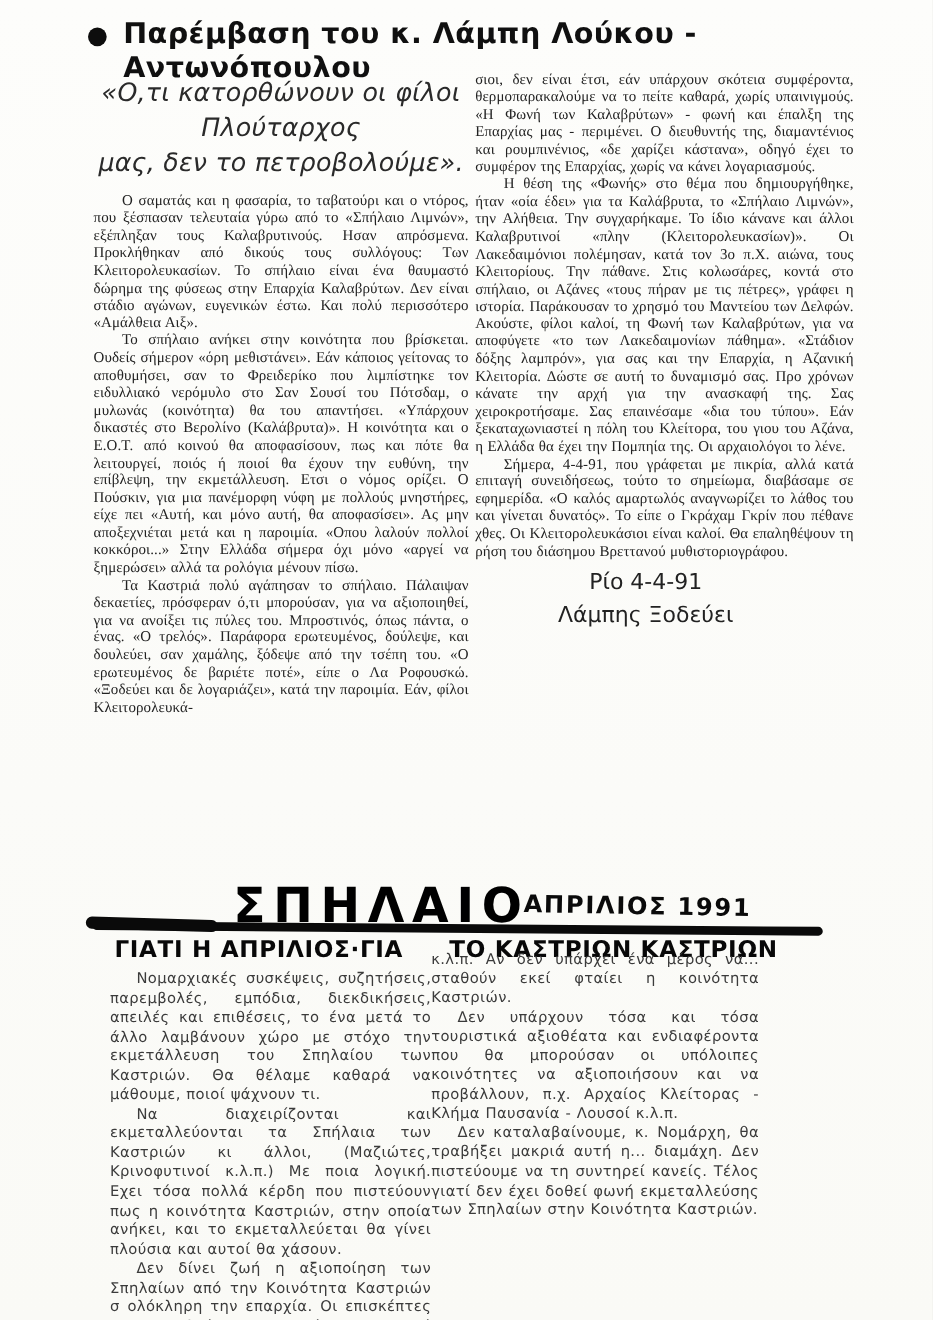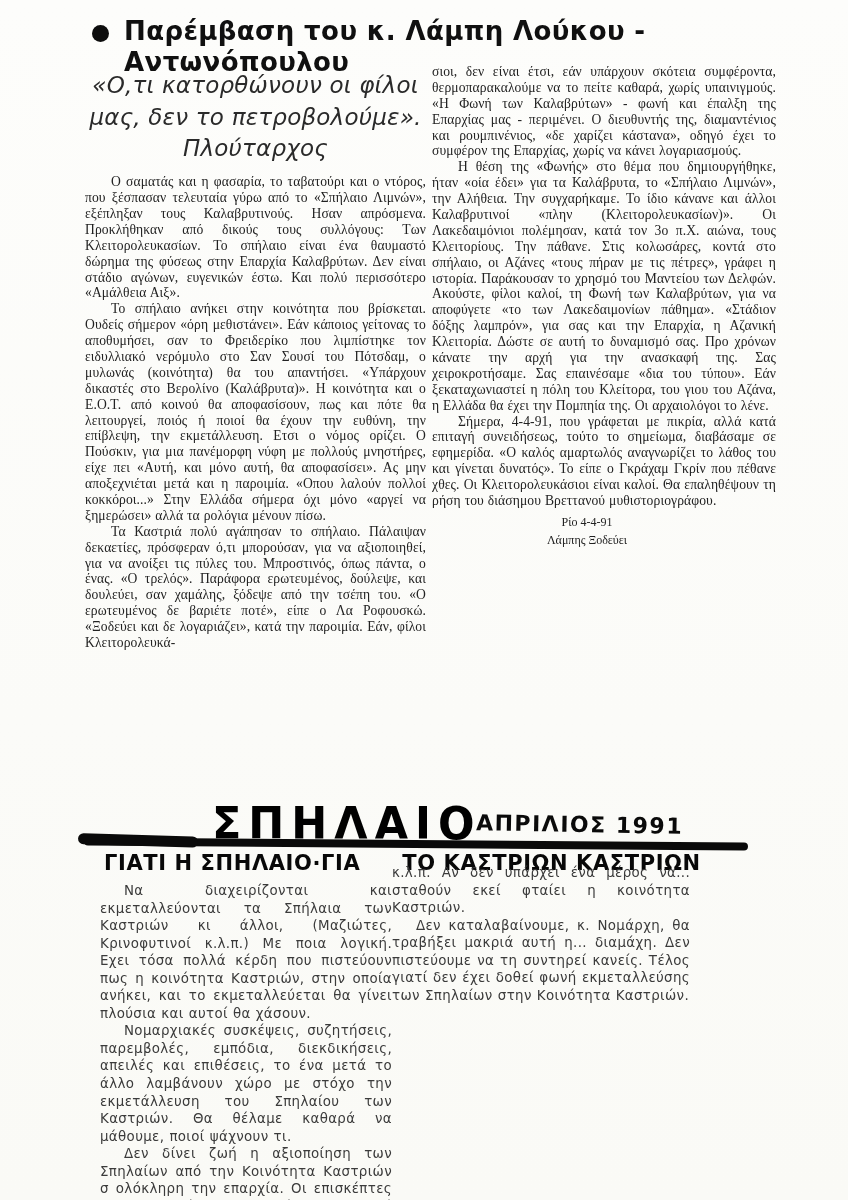--- a/index.html
+++ b/index.html
@@ -6,31 +6,31 @@
   .page{
     position:relative;
     width:848px;height:1200px;
     margin:0 auto;
     background:linear-gradient(180deg,#fdfdfb 0%,#fbfbf8 60%,#fafaf6 100%);
     overflow:hidden;
     font-family:"DejaVu Sans","Liberation Sans",sans-serif;
     color:#1e1e1e;
   }
   
-  .title-row{position:absolute;left:92px;top:16px;display:flex;align-items:flex-start;gap:15px;width:700px;}
+  .title-row{position:absolute;left:80px;top:16px;display:flex;align-items:flex-start;gap:15px;width:700px;}
   .bullet{width:17px;height:17px;border-radius:50%;background:#0d0d0d;margin-top:9px;flex:0 0 auto;}
   .title{margin:0;font-size:26px;line-height:1.2;font-weight:bold;letter-spacing:.4px;color:#101010;}
   
   .col{position:absolute;}
   .col-tl{left:85px;top:70px;width:341px;}
   .col-tr{left:432px;top:64px;width:344px;}
   .quote{font-style:italic;font-size:23px;line-height:1.38;text-align:center;color:#2a2a2a;margin:0 0 9px 0;letter-spacing:.2px;}
   .paras p{margin:0;font-size:13.6px;line-height:1.17;text-align:justify;text-indent:26px;letter-spacing:.1px;word-spacing:.4px;color:#222;font-family:Liberation Serif, serif;}
   .cont p:first-child{text-indent:0;}
-  .signoff{margin-top:4px;text-align:center;padding-right:34px;font-size:12px;line-height:1.5;color:#222;font-family:Liberation Serif, serif;}
+  .signoff{margin-top:4px;text-align:center;padding-right:34px;font-size:20px;line-height:1.5;color:#222;}
   
   .masthead{position:absolute;left:212px;top:799px;font-size:43px;font-weight:bold;letter-spacing:7px;color:#000;transform:scaleY(1.02);}
   .masthead-date{position:absolute;left:476px;top:812px;font-size:22px;font-weight:bold;letter-spacing:1.5px;color:#0a0a0a;transform:rotate(1deg);}
   .m-line{position:absolute;left:84px;top:840px;width:664px;height:8px;background:#0a0a0a;border-radius:4px;transform:rotate(0.45deg);}
   .m-line::before{content:"";position:absolute;left:-6px;top:-3px;width:120px;height:11px;background:#0a0a0a;border-radius:6px;transform:rotate(1.2deg);}
   .headline{position:absolute;left:104px;top:851px;width:600px;font-size:21px;font-weight:bold;letter-spacing:.6px;color:#080808;white-space:nowrap;}
   .headline .h-left{margin-right:42px;}
   
   .col-bl{left:100px;top:882px;width:292px;}
   .col-br{left:392px;top:864px;width:298px;}
@@ -43,22 +43,22 @@
 <div class="page">
 
   <div class="title-row">
     <span class="bullet"></span>
     <h1 class="title">Παρέμβαση του κ. Λάμπη Λούκου - Αντωνόπουλου</h1>
   </div>
 
   <div class="col col-tl">
     <div class="quote">
         <div class="quote-line">«Ο,τι κατορθώνουν οι φίλοι</div>
+        <div class="quote-line">Πλούταρχος</div>
         <div class="quote-line">μας, δεν το πετροβολούμε».</div>
-        <div class="quote-line">Πλούταρχος</div>
       </div>
     <div class="paras">
         <p class="para">Ο σαματάς και η φασαρία, το ταβατούρι και ο ντόρος, που ξέσπασαν τελευταία γύρω από το «Σπήλαιο Λιμνών», εξέπληξαν τους Καλαβρυτινούς. Ησαν απρόσμενα. Προκλήθηκαν από δικούς τους συλλόγους: Των Κλειτορολευκασίων. Το σπήλαιο είναι ένα θαυμαστό δώρημα της φύσεως στην Επαρχία Καλαβρύτων. Δεν είναι στάδιο αγώνων, ευγενικών έστω. Και πολύ περισσότερο «Αμάλθεια Αιξ».</p>
         <p class="para">Το σπήλαιο ανήκει στην κοινότητα που βρίσκεται. Ουδείς σήμερον «όρη μεθιστάνει». Εάν κάποιος γείτονας το αποθυμήσει, σαν το Φρειδερίκο που λιμπίστηκε τον ειδυλλιακό νερόμυλο στο Σαν Σουσί του Πότσδαμ, ο μυλωνάς (κοινότητα) θα του απαντήσει. «Υπάρχουν δικαστές στο Βερολίνο (Καλάβρυτα)». Η κοινότητα και ο Ε.Ο.Τ. από κοινού θα αποφασίσουν, πως και πότε θα λειτουργεί, ποιός ή ποιοί θα έχουν την ευθύνη, την επίβλεψη, την εκμετάλλευση. Ετσι ο νόμος ορίζει. Ο Πούσκιν, για μια πανέμορφη νύφη με πολλούς μνηστήρες, είχε πει «Αυτή, και μόνο αυτή, θα αποφασίσει». Ας μην αποξεχνιέται μετά και η παροιμία. «Οπου λαλούν πολλοί κοκκόροι...» Στην Ελλάδα σήμερα όχι μόνο «αργεί να ξημερώσει» αλλά τα ρολόγια μένουν πίσω.</p>
         <p class="para">Τα Καστριά πολύ αγάπησαν το σπήλαιο. Πάλαιψαν δεκαετίες, πρόσφεραν ό,τι μπορούσαν, για να αξιοποιηθεί, για να ανοίξει τις πύλες του. Μπροστινός, όπως πάντα, ο ένας. «Ο τρελός». Παράφορα ερωτευμένος, δούλεψε, και δουλεύει, σαν χαμάλης, ξόδεψε από την τσέπη του. «Ο ερωτευμένος δε βαριέτε ποτέ», είπε ο Λα Ροφουσκώ. «Ξοδεύει και δε λογαριάζει», κατά την παροιμία. Εάν, φίλοι Κλειτορολευκά-</p>
       </div>
   </div>
 
   <div class="col col-tr">
     <div class="paras cont">
@@ -70,31 +70,32 @@
       <div>Ρίο 4-4-91</div>
       <div>Λάμπης Ξοδεύει</div>
     </div>
   </div>
 
   <div class="masthead">ΣΠΗΛΑΙΟ</div>
   <div class="masthead-date">ΑΠΡΙΛΙΟΣ 1991</div>
   <div class="m-line"></div>
 
   <div class="headline">
-    <span class="h-left">ΓΙΑΤΙ Η ΣΠΗΛΑΙΟ·ΓΙΑ</span><span class="h-right">ΤΟ ΚΑΣΤΡΙΩΝ ΚΑΣΤΡΙΩΝ</span>
+    <span class="h-left">ΓΙΑΤΙ Η ΑΠΡΙΛΙΟΣ·ΓΙΑ</span><span class="h-right">ΤΟ ΚΑΣΤΡΙΩΝ ΚΑΣΤΡΙΩΝ</span>
   </div>
 
   <div class="col col-bl">
     <div class="paras-b">
+        <p class="para-b">Νομαρχιακές συσκέψεις, συζητήσεις, παρεμβολές, εμπόδια, διεκδικήσεις, απειλές και επιθέσεις, το ένα μετά το άλλο λαμβάνουν χώρο με στόχο την εκμετάλλευση του Σπηλαίου των Καστριών. Θα θέλαμε καθαρά να μάθουμε, ποιοί ψάχνουν τι.</p>
         <p class="para-b">Να διαχειρίζονται και εκμεταλλεύονται τα Σπήλαια των Καστριών κι άλλοι, (Μαζιώτες, Κρινοφυτινοί κ.λ.π.) Με ποια λογική. Εχει τόσα πολλά κέρδη που πιστεύουν πως η κοινότητα Καστριών, στην οποία ανήκει, και το εκμεταλλεύεται θα γίνει πλούσια και αυτοί θα χάσουν.</p>
-        <p class="para-b">Νομαρχιακές συσκέψεις, συζητήσεις, παρεμβολές, εμπόδια, διεκδικήσεις, απειλές και επιθέσεις, το ένα μετά το άλλο λαμβάνουν χώρο με στόχο την εκμετάλλευση του Σπηλαίου των Καστριών. Θα θέλαμε καθαρά να μάθουμε, ποιοί ψάχνουν τι.</p>
         <p class="para-b">Δεν δίνει ζωή η αξιοποίηση των Σπηλαίων από την Κοινότητα Καστριών σ ολόκληρη την επαρχία. Οι επισκέπτες του σπηλαίου δεν διέρχονται από Μαζέικα</p>
       </div>
   </div>
 
   <div class="col col-br">
     <div class="paras-b cont">
         <p class="para-b">κ.λ.π. Αν δεν υπάρχει ένα μέρος να... σταθούν εκεί φταίει η κοινότητα Καστριών.</p>
+        <p class="para-b">Δεν υπάρχουν τόσα και τόσα τουριστικά αξιοθέατα και ενδιαφέροντα που θα μπορούσαν οι υπόλοιπες κοινότητες να αξιοποιήσουν και να προβάλλουν, π.χ. Αρχαίος Κλείτορας - Κλήμα Παυσανία - Λουσοί κ.λ.π.</p>
         <p class="para-b">Δεν καταλαβαίνουμε, κ. Νομάρχη, θα τραβήξει μακριά αυτή η... διαμάχη. Δεν πιστεύουμε να τη συντηρεί κανείς. Τέλος γιατί δεν έχει δοθεί φωνή εκμεταλλεύσης των Σπηλαίων στην Κοινότητα Καστριών.</p>
       </div>
   </div>
 
 </div>
 
 </body></html>

